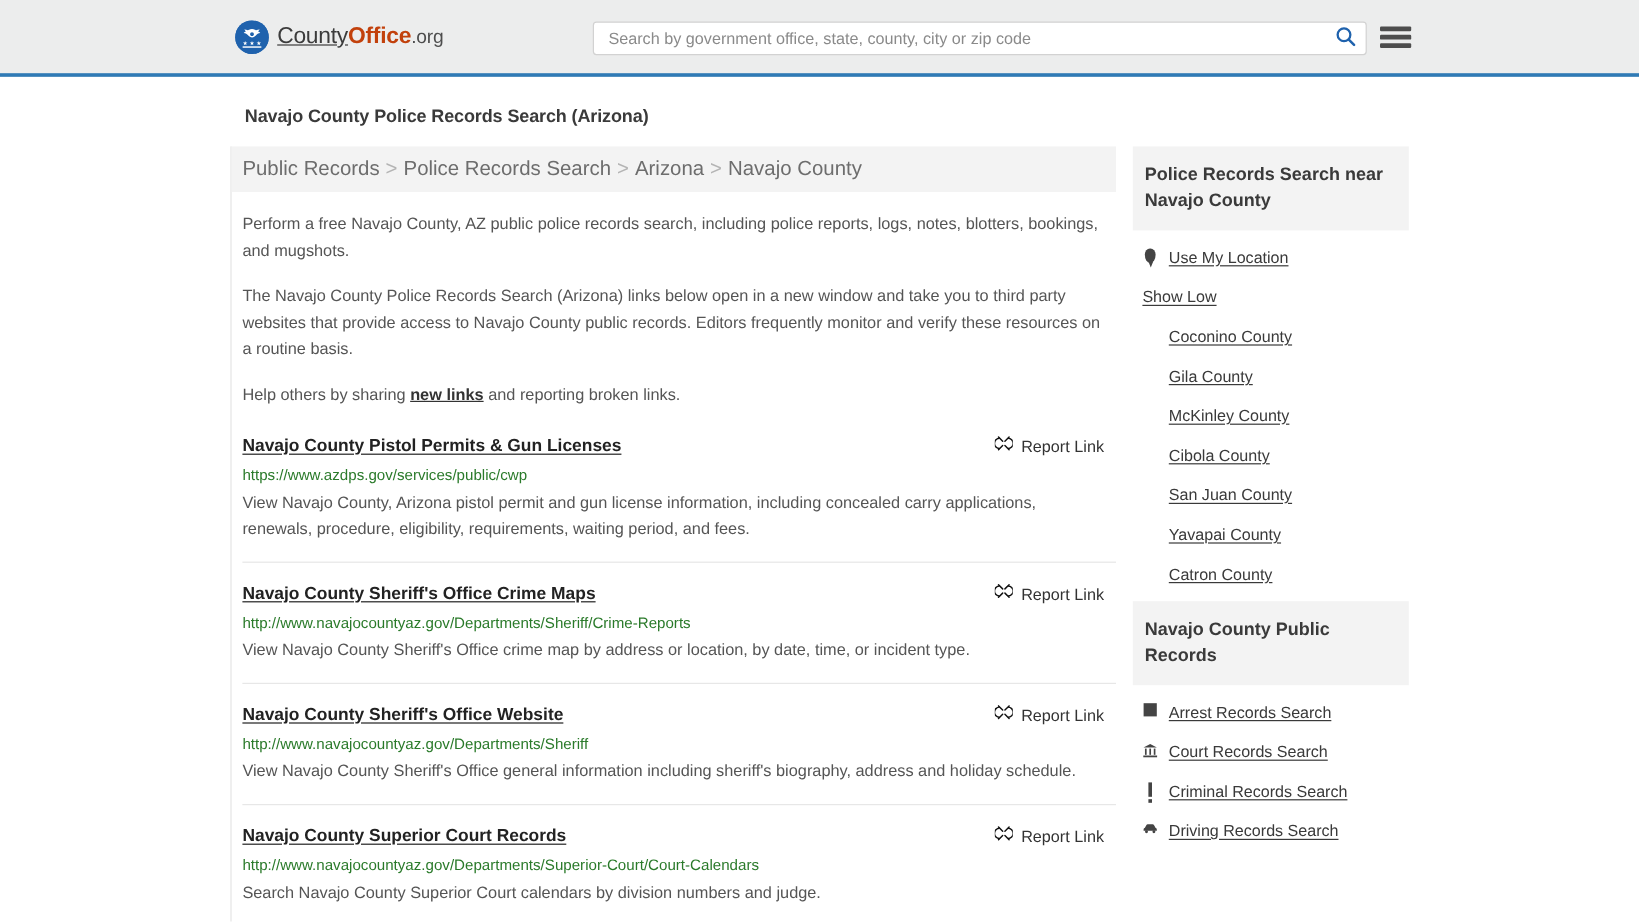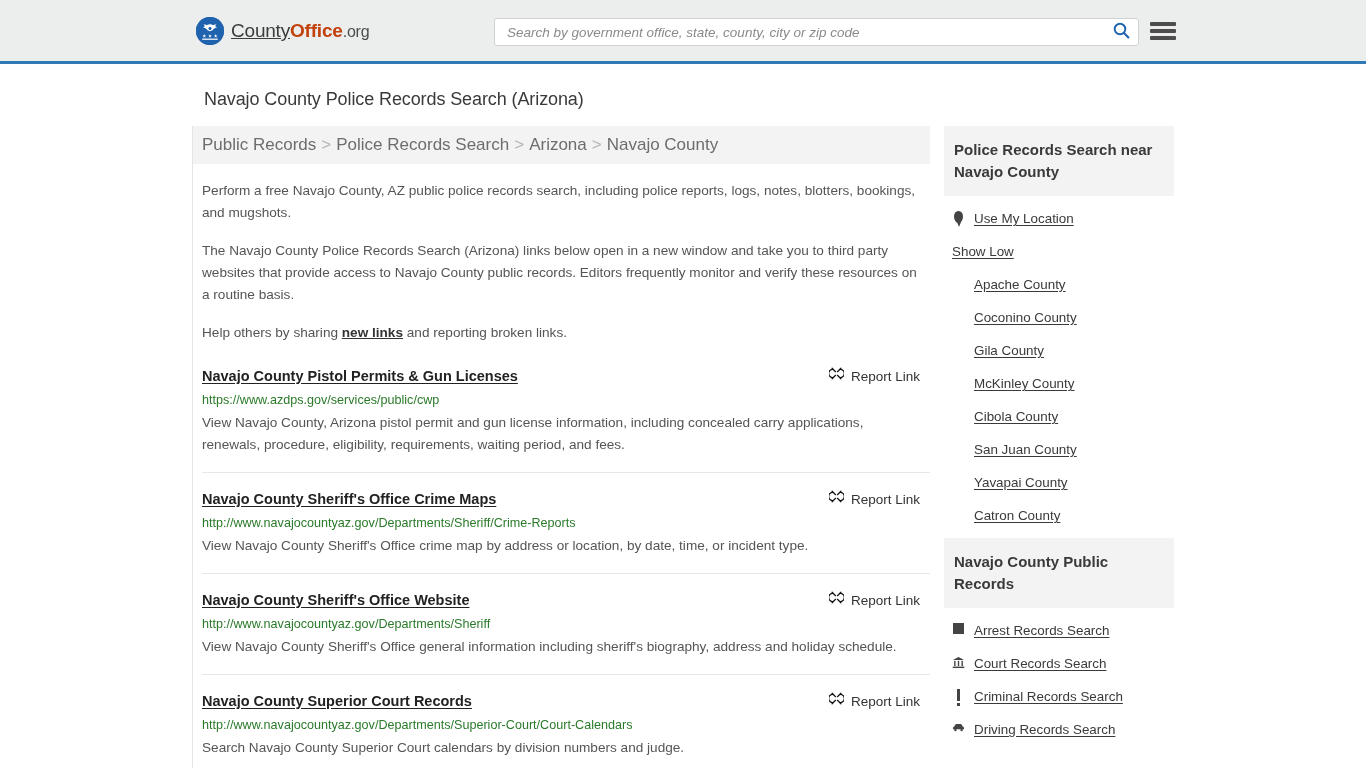--- a/index.html
+++ b/index.html
@@ -68,21 +68,20 @@
   .search-input {
     flex: 1;
     border: none;
     outline: none;
     background: transparent;
     font-family: "Liberation Sans", sans-serif;
     font-size: 13.5px;
     color: #0c4a6e;
     padding: 0 8px 0 12px;
     height: 100%;
-    font-style: italic;
   }
   .search-input::placeholder { color: #8a8a8a; opacity: 1; }
   .search-btn {
     width: 34px; height: 100%;
     border: none; background: transparent;
     display: flex; align-items: center; justify-content: center;
     cursor: pointer;
     padding: 0;
   }
   .hamburger {
@@ -109,22 +108,22 @@
   .page {
     width: 1366px;
     padding: 0;
   }
   .container {
     width: 982px;
     margin: 0 192px 0 192px;
     position: relative;
   }
   .page-title {
-    font-size: 18px;
-    font-weight: 400;
+    font-size: 15px;
+    font-weight: 700;
     color: #3a3a3a;
     margin: 25px 0 0 12px;
     letter-spacing: -0.1px;
   }
 
   .columns {
     display: flex;
     margin-top: 16px;
     align-items: flex-start;
   }
@@ -428,24 +427,20 @@
                   <span class="pin"></span>
                 </span>
               <a>Use My Location</a>
             </div>
 
             <div class="side-item no-icon">
 
               <a>Show Low</a>
             </div>
 
-            <div class="side-item">
-              <span class="ic"></span>
-              <a>Apache County</a>
-            </div>
 
             <div class="side-item">
               <span class="ic"></span>
               <a>Coconino County</a>
             </div>
 
             <div class="side-item">
               <span class="ic"></span>
               <a>Gila County</a>
             </div>

